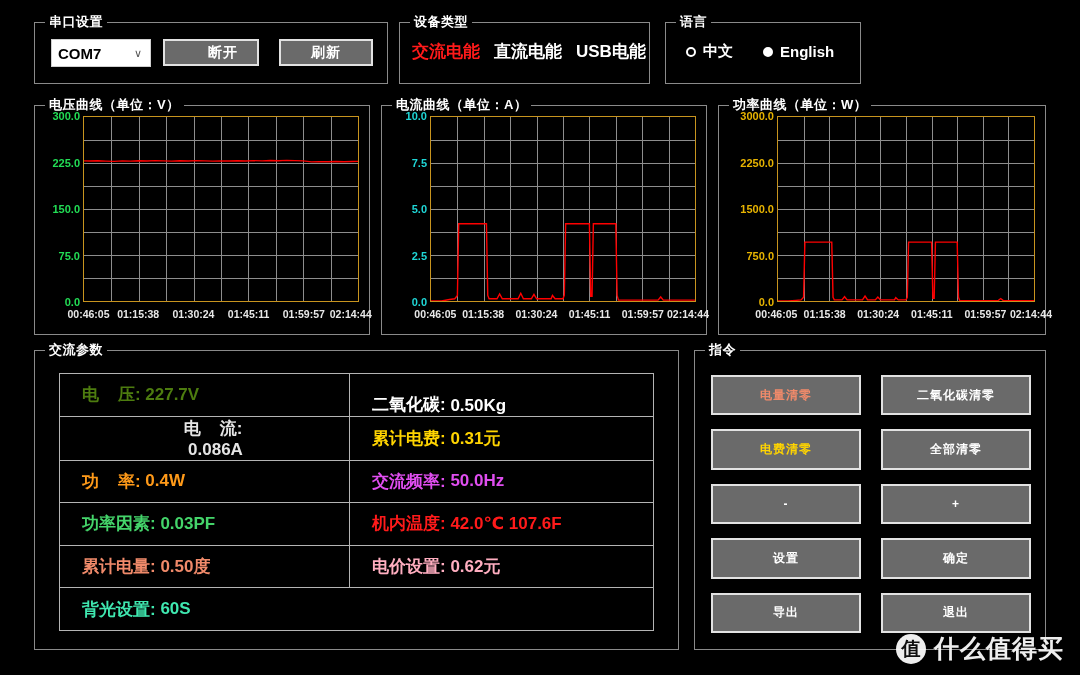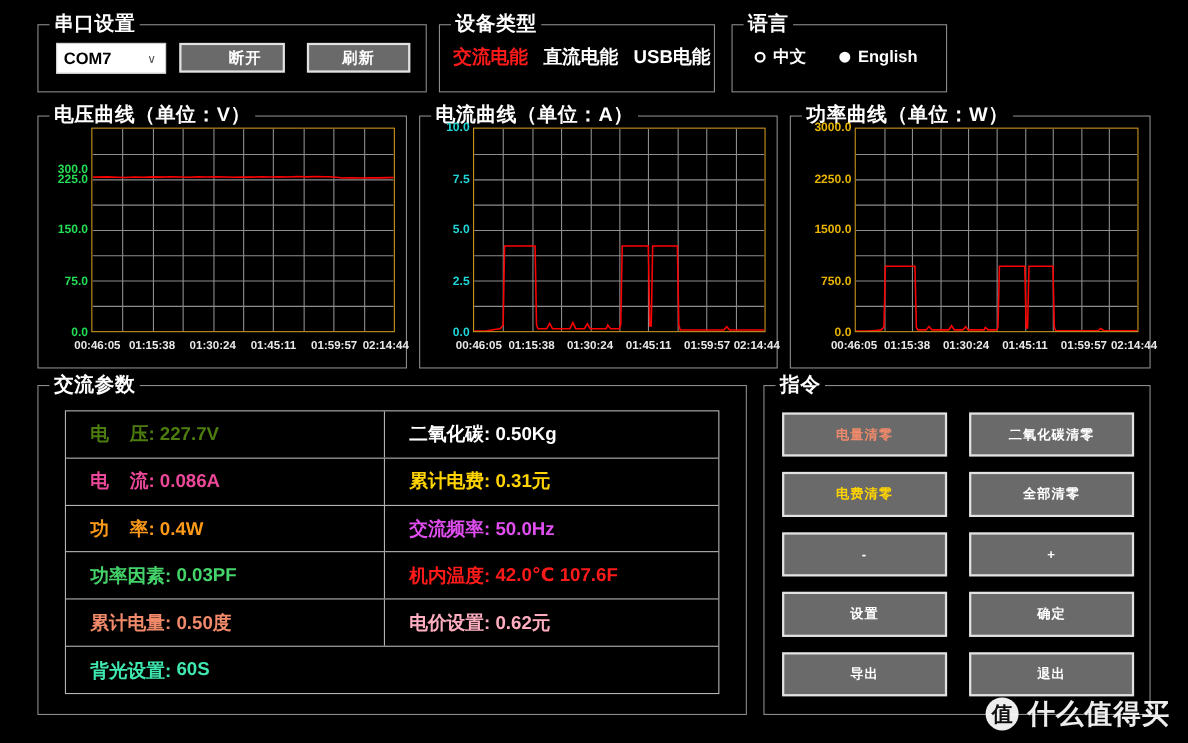--- a/index.html
+++ b/index.html
@@ -8,21 +8,21 @@
     font-family:"Liberation Sans","DejaVu Sans",sans-serif;
     color:#fff;position:relative;
   }
   .app{position:absolute;inset:0;background:#000;}
 
   
   .gb{position:absolute;border:1px solid #8a8a8a;box-sizing:border-box;}
   .gb > .gb-title{
     position:absolute;top:-9px;left:10px;
     background:#000;padding:0 4px;
-    font-size:18px;font-weight:bold;color:#ffffff;
+    font-size:13px;font-weight:bold;color:#ffffff;
     letter-spacing:.5px;white-space:nowrap;line-height:15px;
   }
 
   
   .combo{
     position:absolute;background:#ffffff;color:#000;
     border:1px solid #d0d0d0;box-sizing:border-box;
     font-size:15px;font-weight:bold;
     display:flex;align-items:center;padding:0 6px;
   }
@@ -128,21 +128,21 @@
           <span class="radio on"></span>
           <span>English</span>
         </div>
       </div>
   </div>
 
   <div class="gb" style="left:34px;top:105px;width:336px;height:230px;">
     <div class="gb-title">电压曲线（单位：V）</div>
     <div class="chart-body">
       <div class="ylabels" id="yax0" style="top:10px;bottom:32px;">
-          <div class="ylab" style="color: rgb(34, 221, 85); top: 0%; margin-top: 38px;">300.0</div>
+          <div class="ylab" style="color: rgb(34, 221, 85); top: 0%;">300.0</div>
           <div class="ylab" style="color: rgb(34, 221, 85); top: 25%;">225.0</div>
           <div class="ylab" style="color: rgb(34, 221, 85); top: 50%;">150.0</div>
           <div class="ylab" style="color: rgb(34, 221, 85); top: 75%;">75.0</div>
           <div class="ylab" style="color: rgb(34, 221, 85); top: 100%;">0.0</div>
         </div>
       <div class="plot" id="plot0" style="left:48px;right:10px;top:10px;bottom:32px;">
           <svg width="274" height="184" viewBox="0 0 274 184">
             <g>
               <line x1="27.5" x2="27.5" y1="0" y2="184" stroke="#8d8d8d" stroke-width="1"></line>
               <line x1="55.5" x2="55.5" y1="0" y2="184" stroke="#8d8d8d" stroke-width="1"></line>
@@ -264,27 +264,27 @@
   </div>
 
   <div class="gb" style="left:34px;top:350px;width:645px;height:300px;">
     <div class="gb-title">交流参数</div>
     <div class="ptable" id="ptable" style="left:24px;top:22px;width:595px;height:258px;position:absolute;">
         <div class="prow">
           <div class="pcell left" style="color: #4d7c0f;">
             <span class="k">电    压: </span>
             <span>227.7V</span>
           </div>
-          <div class="pcell right" style="color: rgb(255, 255, 255);">
+          <div class="pcell right" style="color: rgb(255, 255, 255); align-items: flex-end;">
             <span class="k">二氧化碳: </span>
             <span>0.50Kg</span>
           </div>
         </div>
         <div class="prow">
-          <div class="pcell left" style="color: #ec4899;">
+          <div class="pcell left" style="color: #e5e5e5; flex-direction: column;">
             <span class="k">电    流: </span>
             <span>0.086A</span>
           </div>
           <div class="pcell right" style="color: rgb(255, 212, 0);">
             <span class="k">累计电费: </span>
             <span>0.31元</span>
           </div>
         </div>
         <div class="prow">
           <div class="pcell left" style="color: rgb(255, 154, 25);">

